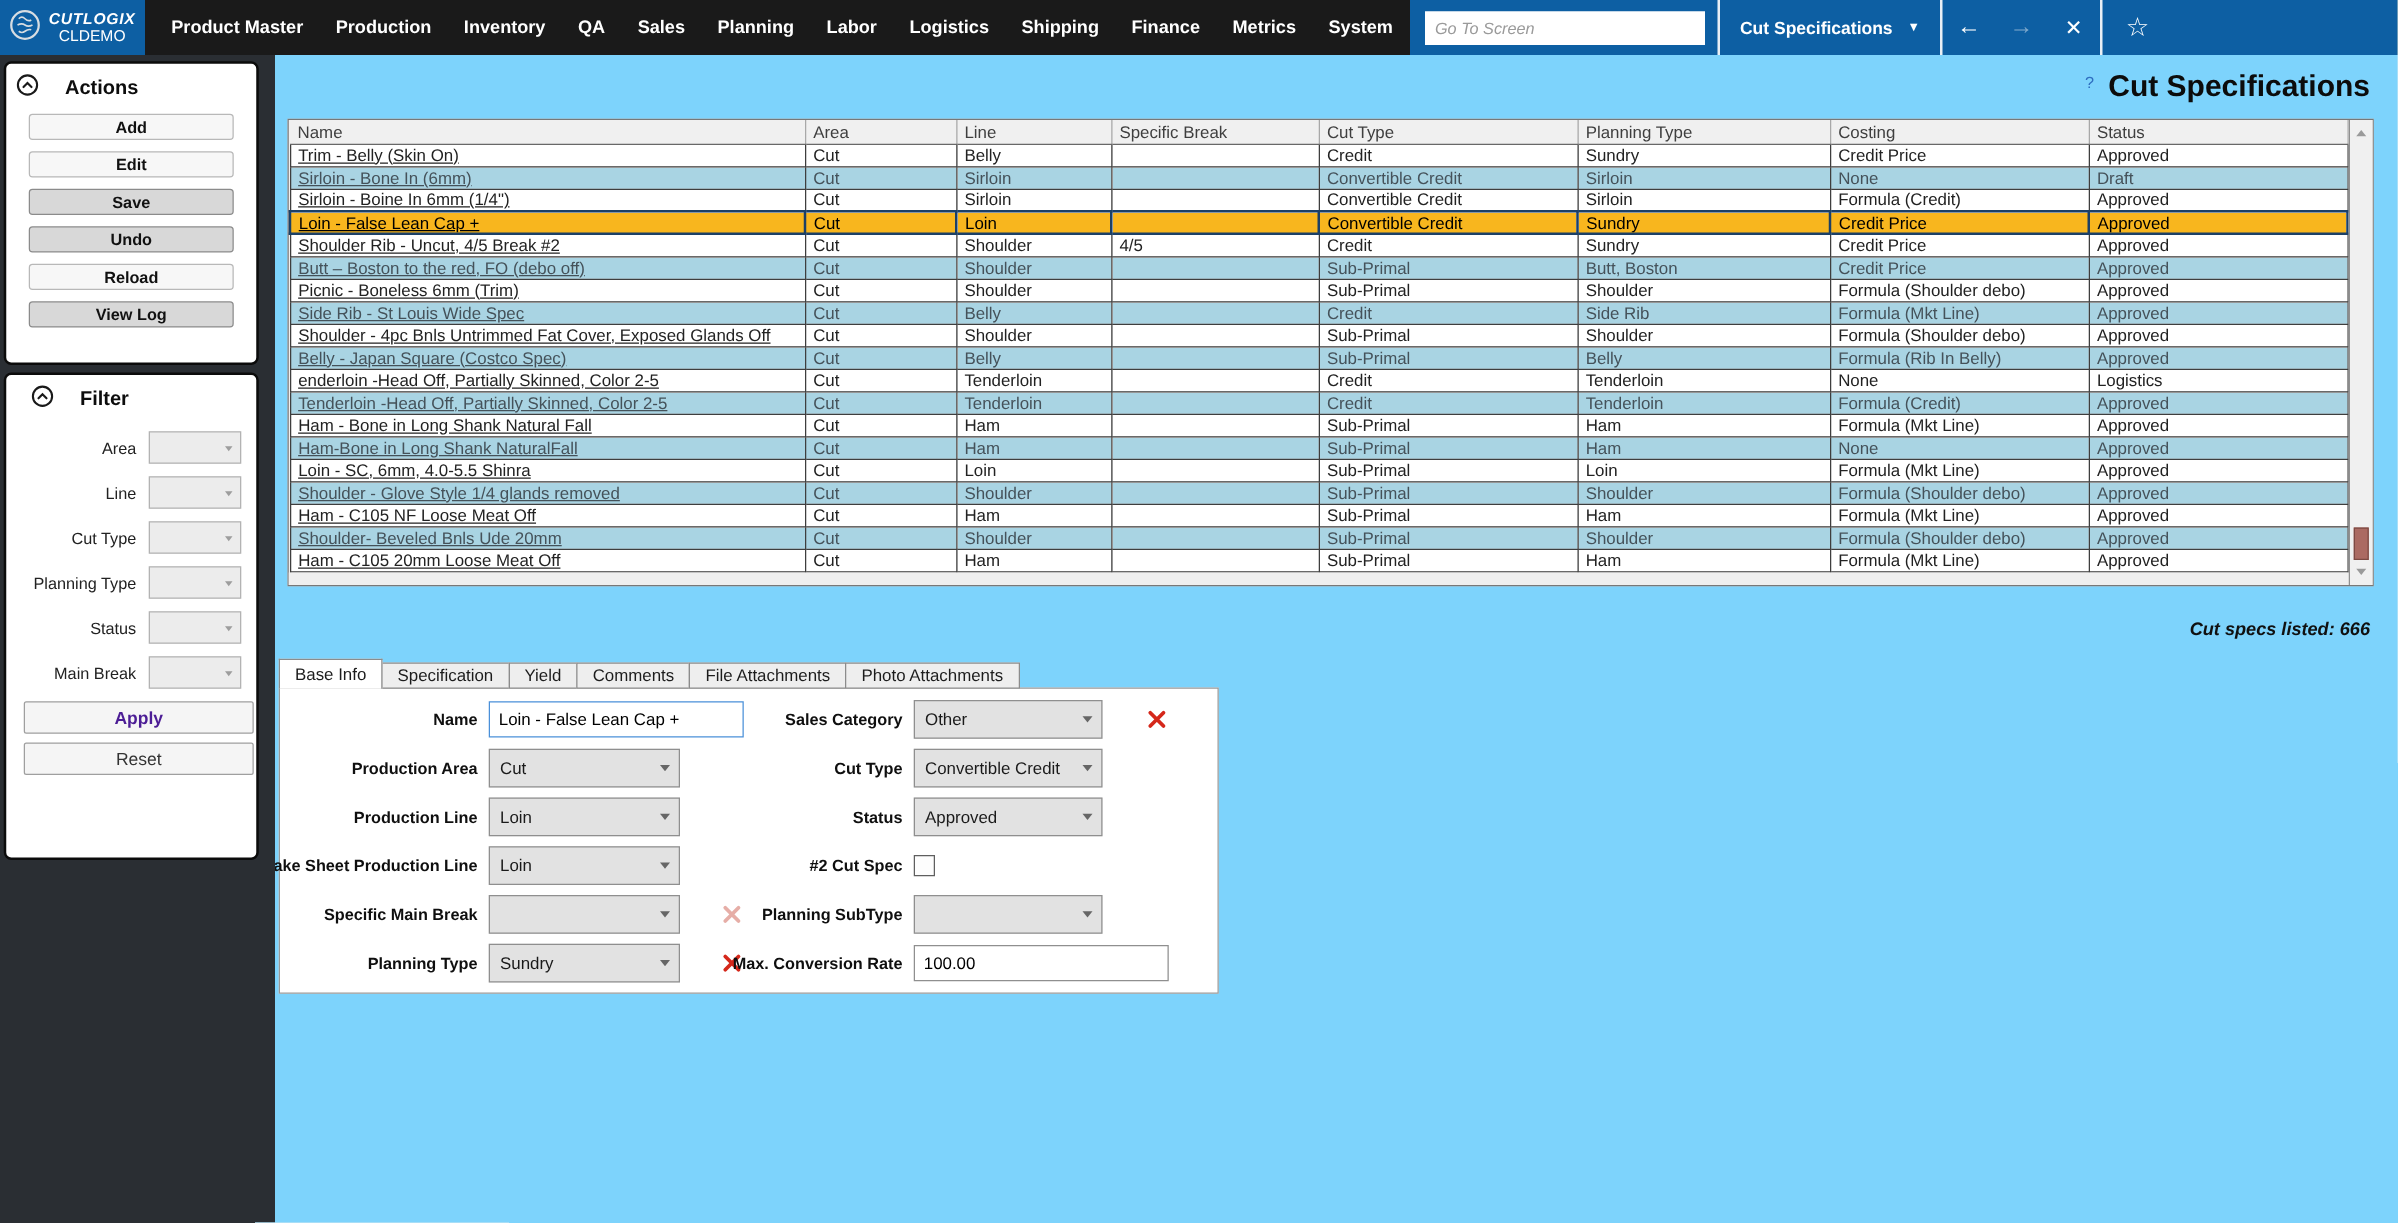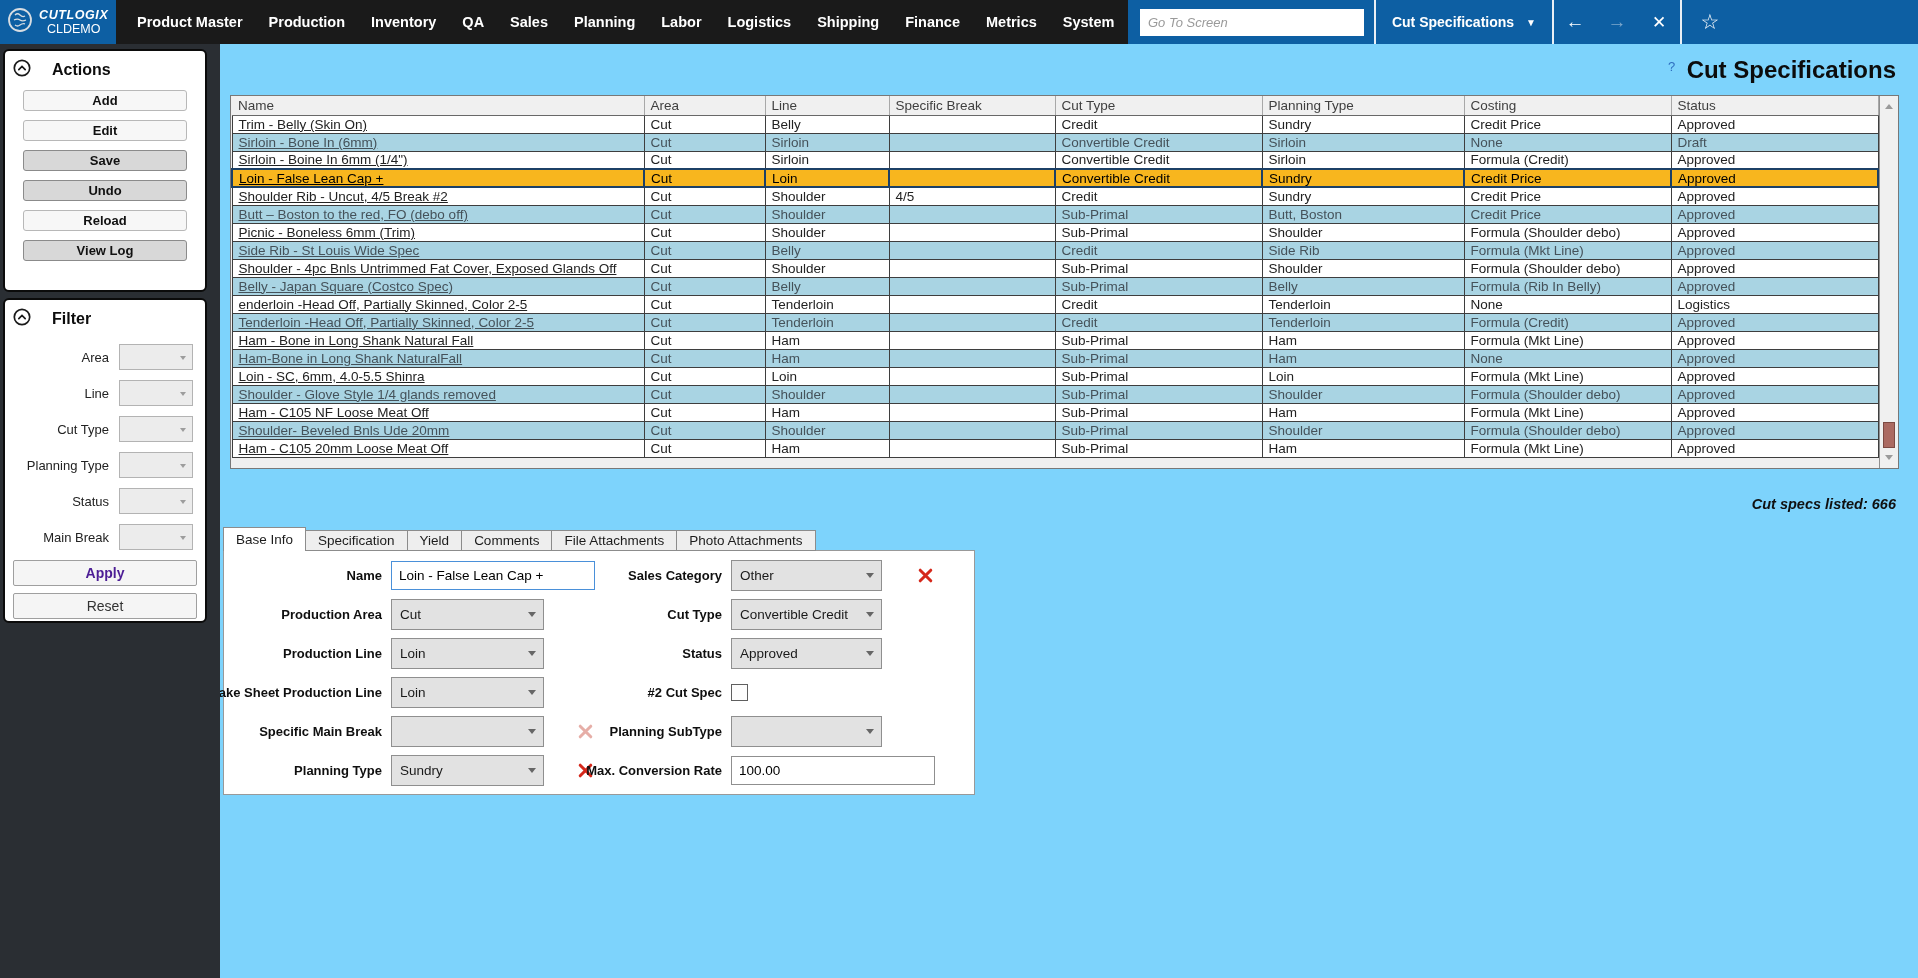--- a/index.html
+++ b/index.html
@@ -27,21 +27,21 @@
   .nav-btn.fwd { color:#7fa9cd; }
   .nav-btn.close { font-size:17px; }
   .star-btn { width:56px; text-align:center; color:#fff; font-size:21px; cursor:pointer; }
   .top-right .pad-end { width:180px; }
 
   
   .layout { display:flex; height:934px; }
   .sidebar { width:220px; flex:none; background:#2a2e33; position:relative; }
   .side-panel { position:absolute; left:3px; width:204px; background:#fff; border:2px solid #0b0b0b; border-radius:6px; padding:8px 0 10px 0; }
   .actions-panel { top:5px; height:243px; }
-  .filter-panel { top:254px; height:325px; }
+  .filter-panel { top:254px; height:390px;padding-left:12px; }
   .panel-head { display:flex; align-items:center; gap:21px; padding-left:8px; }
   .panel-title { font-size:16px; font-weight:bold; color:#0d0d0d; }
   .side-btn { display:block; width:164px; height:21px; margin:9px auto 0 auto; font-family:Liberation Sans, sans-serif; font-size:13px; font-weight:bold; border-radius:3px; cursor:pointer; color:#111; }
   .side-btn.light { background:#f7f7f7; border:1px solid #b8b8b8; }
   .side-btn.gray { background:#d8d8d8; border:1px solid #8b8b8b; }
   .filter-fields { margin-top:14px; }
   .filter-row { display:flex; align-items:center; height:26px; margin:0 12px 10px 0; }
   .filter-label { flex:1; display:flex; justify-content:flex-end; padding-right:10px; font-size:13px; color:#222; white-space:nowrap; }
   .filter-select { width:74px; height:26px; flex:none; background:#ececec; border:1px solid #b3b3b3; position:relative; cursor:pointer; }
   .filter-select::after { content:''; position:absolute; right:6px; top:11px; border-left:3.5px solid transparent; border-right:3.5px solid transparent; border-top:4px solid #9d9d9d; }

